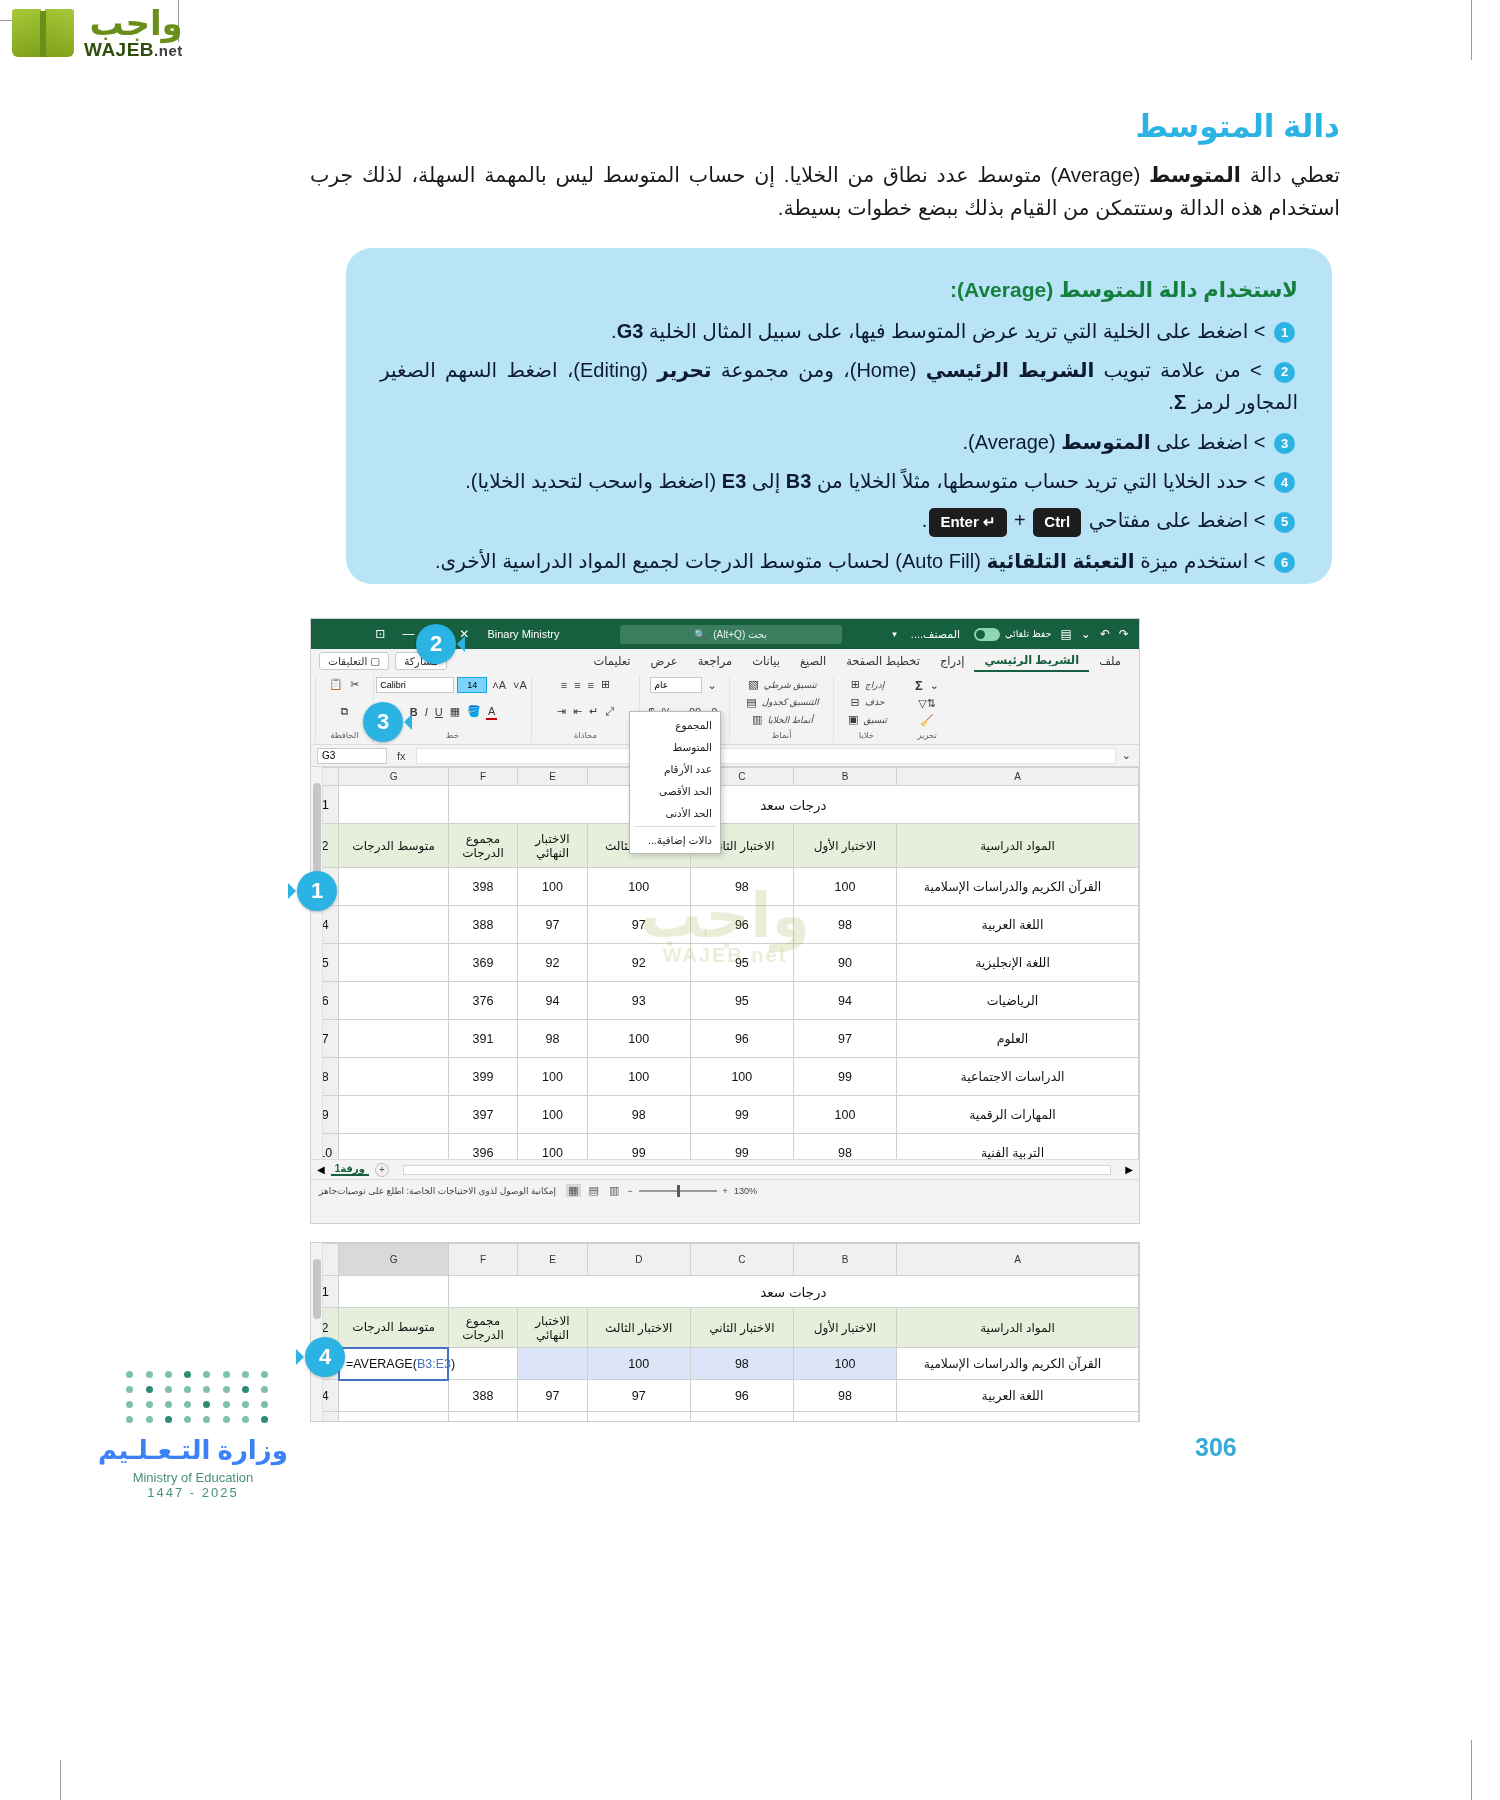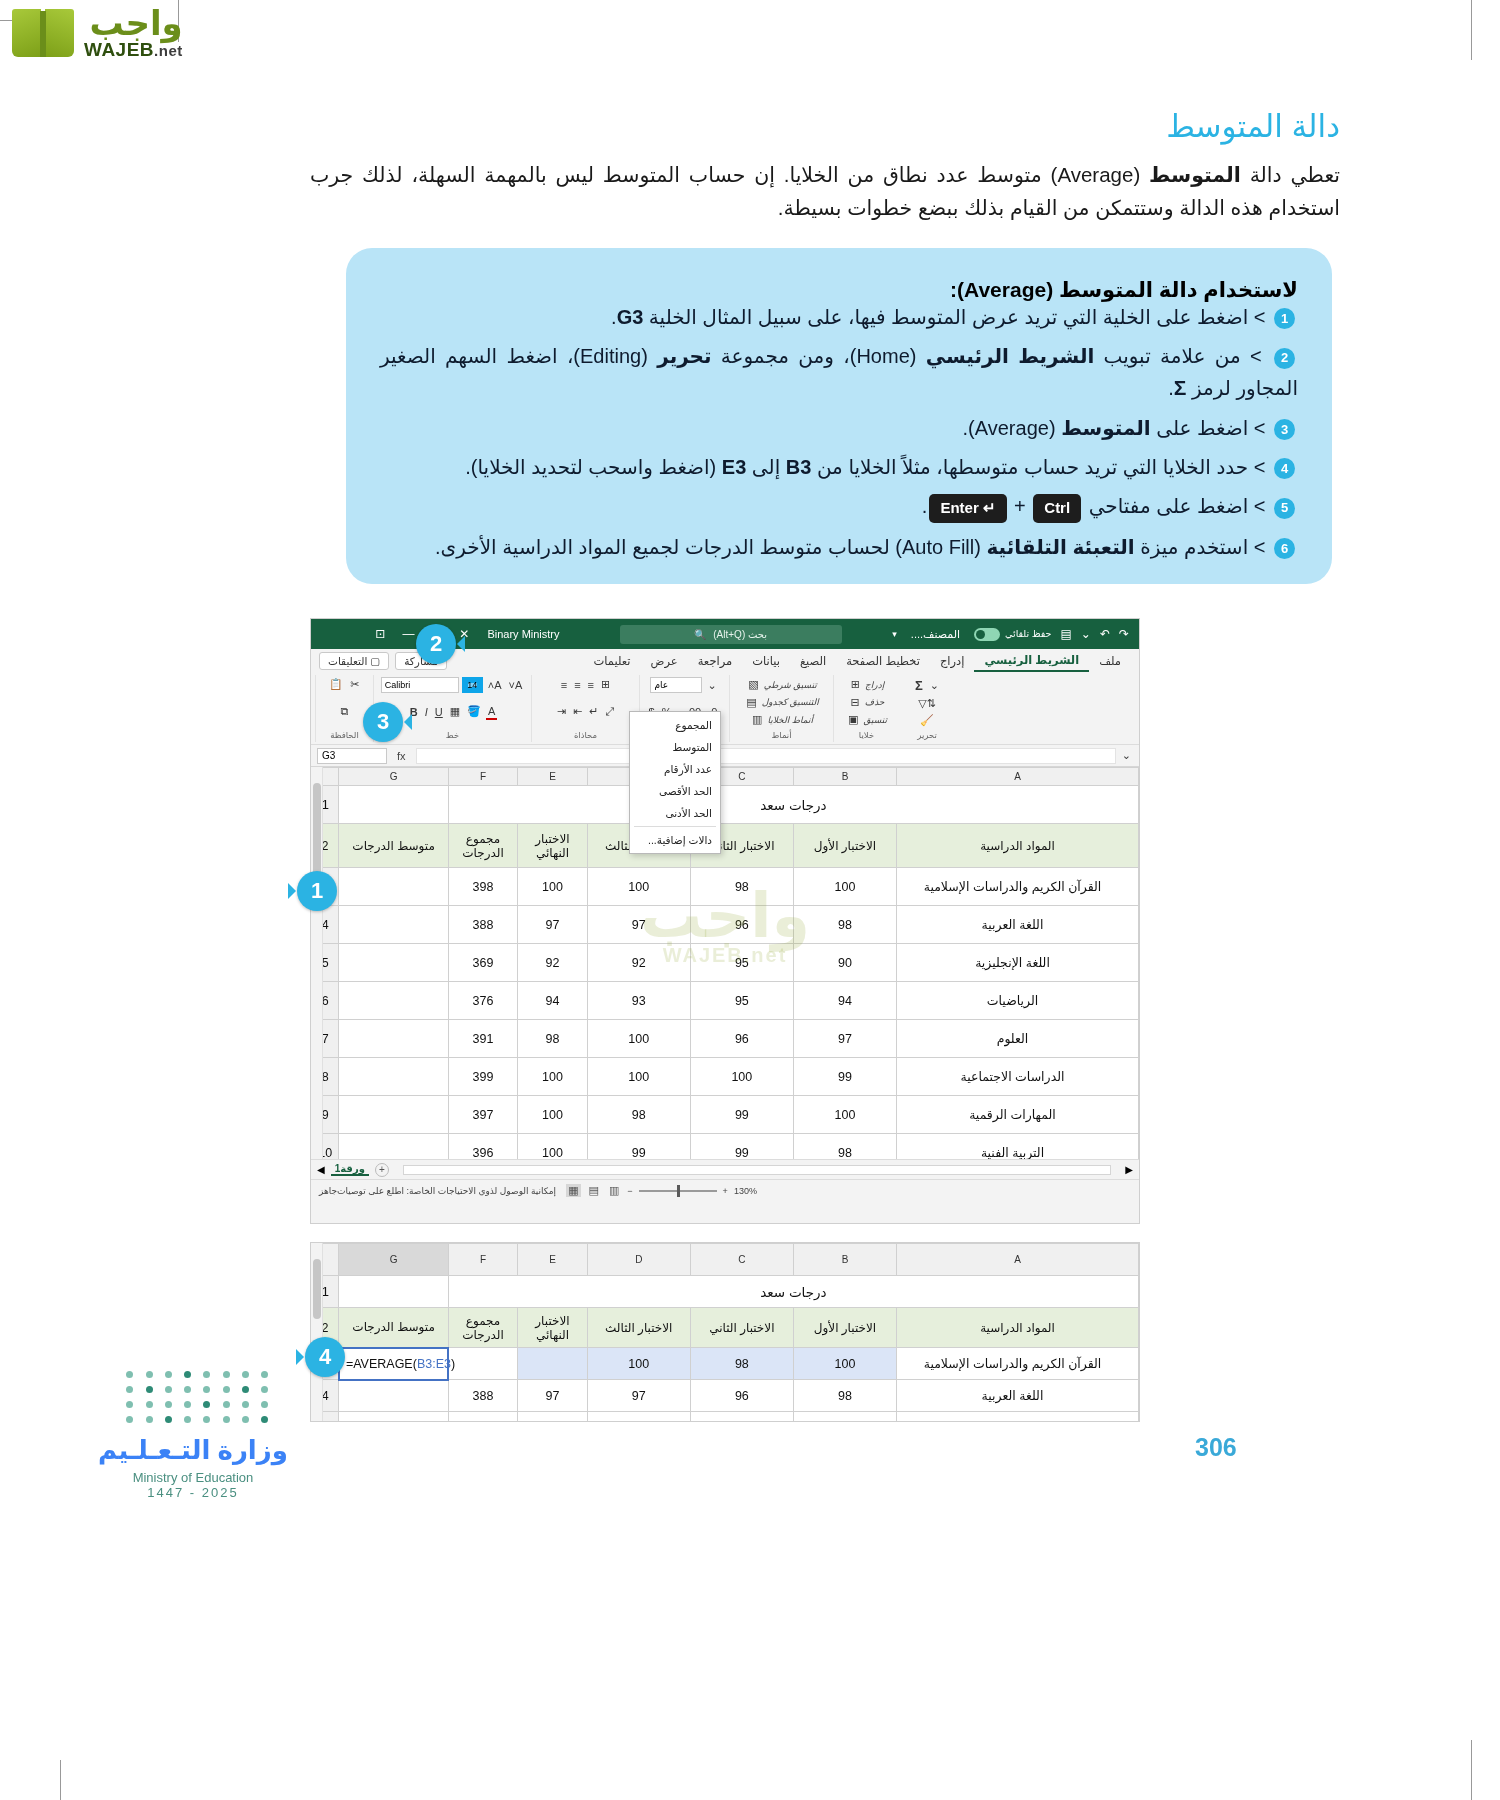--- a/index.html
+++ b/index.html
@@ -22,29 +22,29 @@
   .book .pg.l { left: 0; border-radius: 3px 0 0 6px; background: linear-gradient(160deg,#a8c93a,#7da018); }
   .book .pg.r { right: 0; border-radius: 0 3px 6px 0; background: linear-gradient(200deg,#a8c93a,#7da018); }
   .book .sp { position: absolute; left: 28px; top: 2px; width: 6px; height: 46px; background:#6b8e1a; }
   .crop-l { position: absolute; left: 0; top: 20px; width: 40px; height: 1px; background: #999; }
   .crop-v { position: absolute; left: 178px; top: 0; width: 1px; height: 42px; background: #999; }
   .crop-r { position: absolute; right: 28px; top: 0; width: 1px; height: 60px; background: #999; }
   .crop-rb { position: absolute; right: 28px; bottom: 0; width: 1px; height: 60px; background: #999; }
   .crop-lb { position: absolute; left: 60px; bottom: 0; width: 1px; height: 40px; background: #999; }
 
   
-  .heading { position: absolute; top: 108px; right: 160px; font-size: 31px; font-weight: normal; color: #2bb3e3; }
+  .heading { position: absolute; top: 108px; right: 160px; font-size: 31px; font-weight: bold; color: #2bb3e3; }
   .intro { position: absolute; top: 158px; right: 160px; width: 1030px;
            font-size: 20.5px; line-height: 1.62; color: #1a1a1a; text-align: justify; }
   .intro b { font-weight: bold; }
 
   
   .callout { position: absolute; top: 248px; right: 168px; width: 986px; height: 336px;
              background: #b9e4f7; border-radius: 26px; padding: 30px 34px 0 34px; }
-  .callout .c-title { font-size: 21px; font-weight: bold; color: #000000; }
+  .callout .c-title { font-size: 21px; font-weight: bold; color: #15803d; margin-bottom: 14px; }
   .callout .c-line { font-size: 20px; line-height: 1.52; color: #0e1b2e; margin-bottom: 9px;
                      display: block; text-align: justify; }
   .callout .c-line b { font-weight: bold; }
   .badge { display: inline-flex; align-items: center; justify-content: center;
            width: 21px; height: 21px; border-radius: 50%; background: #2bb3e3; color: #fff;
            font-size: 13px; font-weight: bold; vertical-align: middle; margin: 0 3px; }
   .key { display: inline-block; background: #1d1d1d; color: #fff; border-radius: 5px;
          padding: 3px 11px; font-size: 15px; font-weight: bold; margin: 0 2px;
          font-family: "Liberation Sans", sans-serif; direction: ltr; }
   .sigma { font-weight: bold; font-size: 21px; }
@@ -78,21 +78,21 @@
   .xl-ribbon { height: 72px; background: #f3f3f3; border-bottom: 1px solid #dcdcdc;
                display: flex; flex-direction: row-reverse; align-items: stretch; padding: 2px 4px; }
   .rgroup { display: flex; flex-direction: column; align-items: center; justify-content: space-between;
             border-left: 1px solid #e2e2e2; padding: 2px 5px; }
   .rgroup .rg-label { font-size: 8.5px; color: #666; }
   .rrow { display: flex; flex-direction: row-reverse; align-items: center; gap: 3px; }
   .ic { font-size: 11px; color: #3a3a3a; padding: 1px 2px; }
   .ic.b { font-weight: bold; }
   .fontbox { width: 78px; height: 16px; background: #fff; border: 1px solid #c9c9c9; font-size: 9px;
              display: flex; align-items: center; padding: 0 3px; direction: ltr; }
-  .sizebox { width: 21px; height: 16px; background: #7dd3fc; border: 6px solid #0ea5e9; font-size: 9px;
+  .sizebox { width: 30px; height: 16px; background: #7dd3fc; border: 1px solid #0ea5e9; font-size: 9px;
              display: flex; align-items: center; justify-content: center; }
   .lbl-sm { font-size: 9px; color: #444; font-style: italic; }
 
   
   .dd { position: absolute; top: 92px; right: 418px; width: 92px; background: #fff;
         border: 1px solid #b9b9b9; box-shadow: 2px 2px 6px rgba(0,0,0,.18); z-index: 40; padding: 2px 0; }
   .dd-item { font-size: 10.5px; color: #222; padding: 5px 8px; text-align: right; white-space: nowrap; }
   .dd-sep { height: 1px; background: #dcdcdc; margin: 2px 4px; }
 
   

